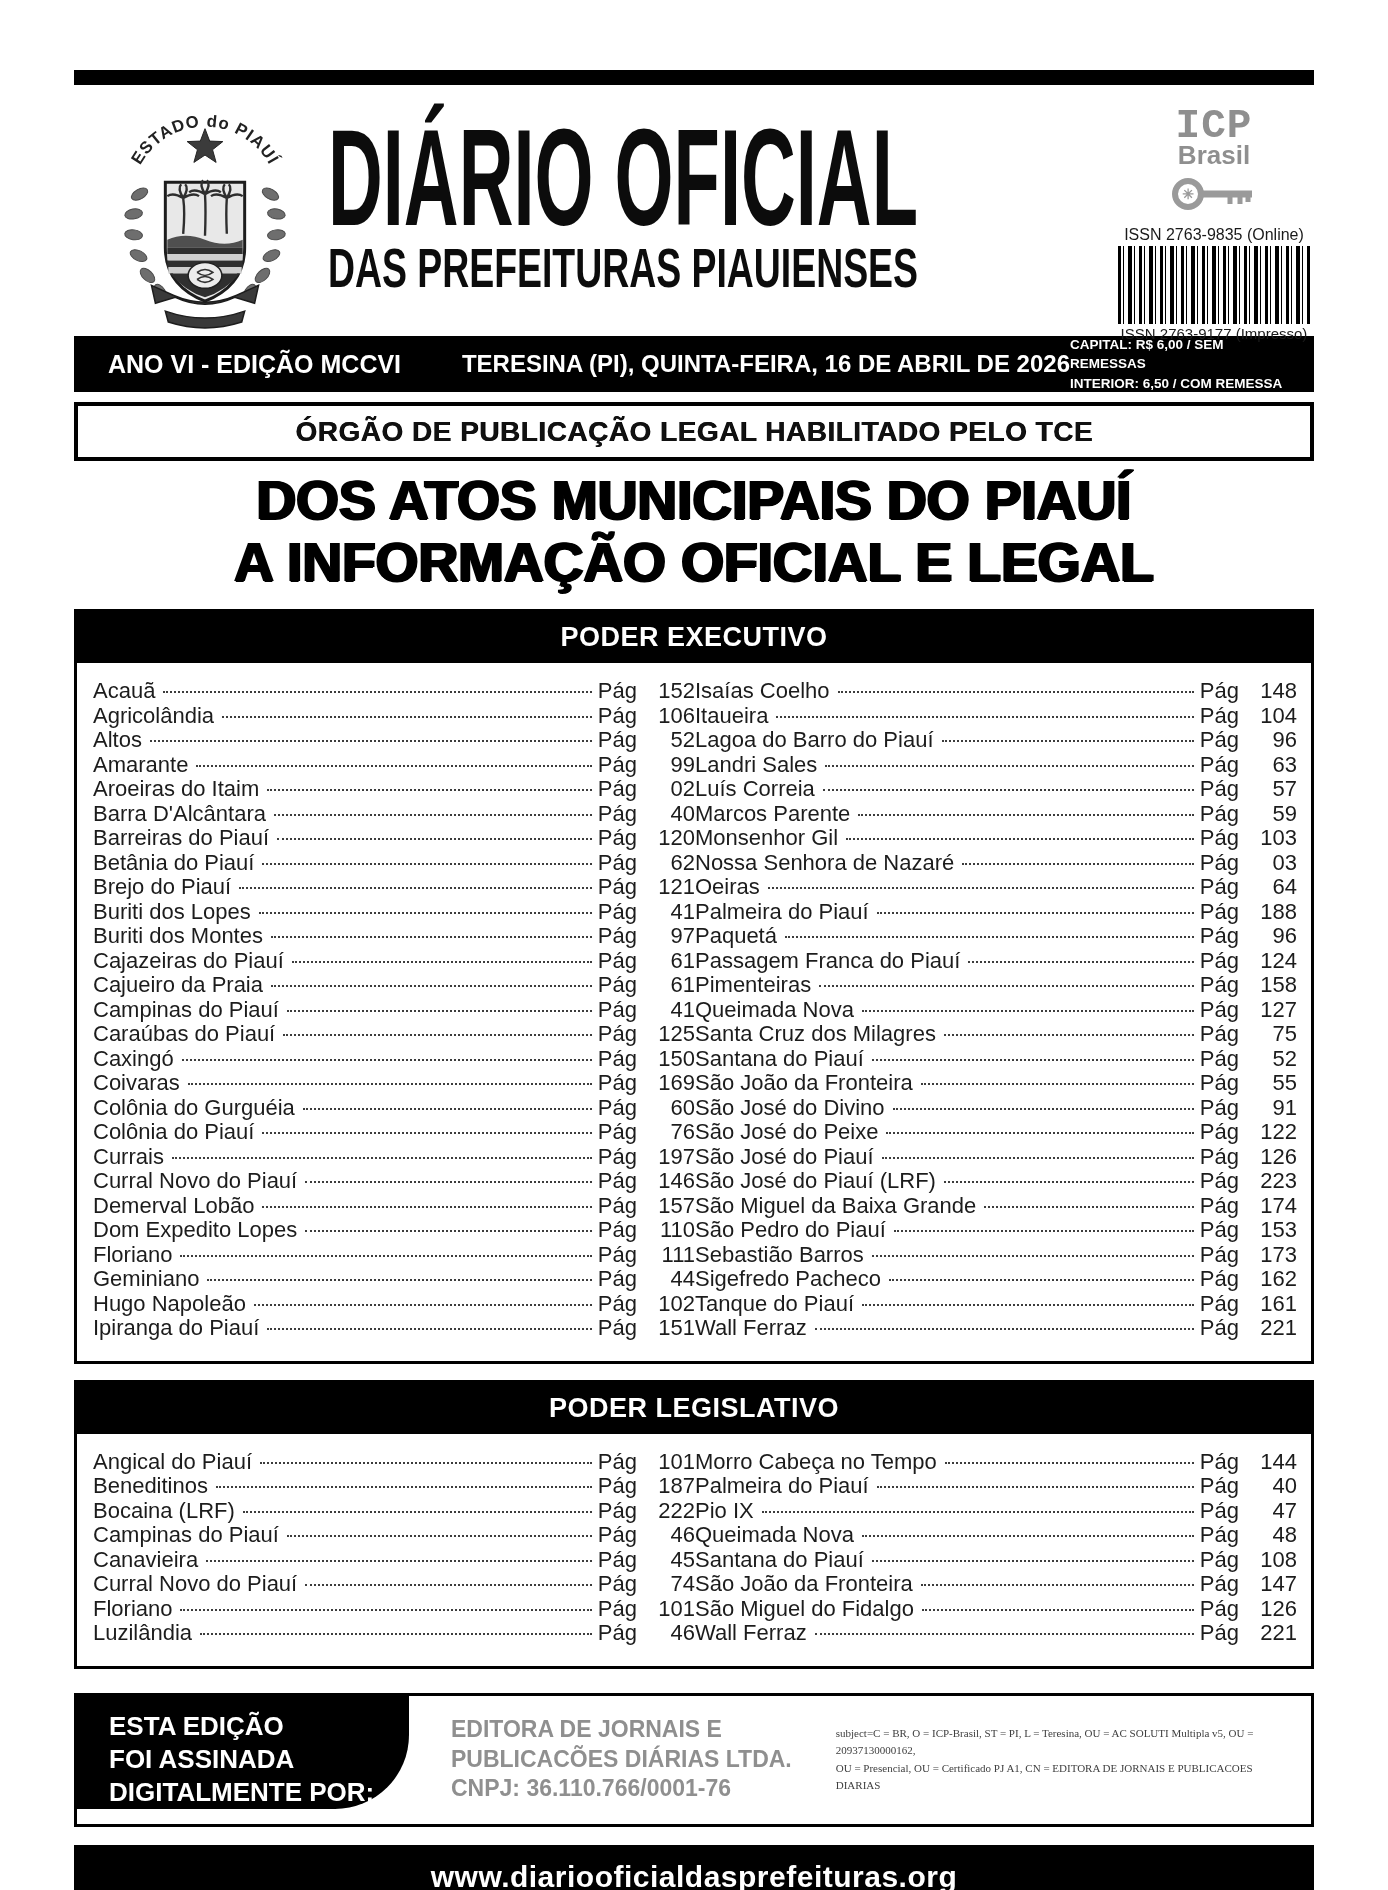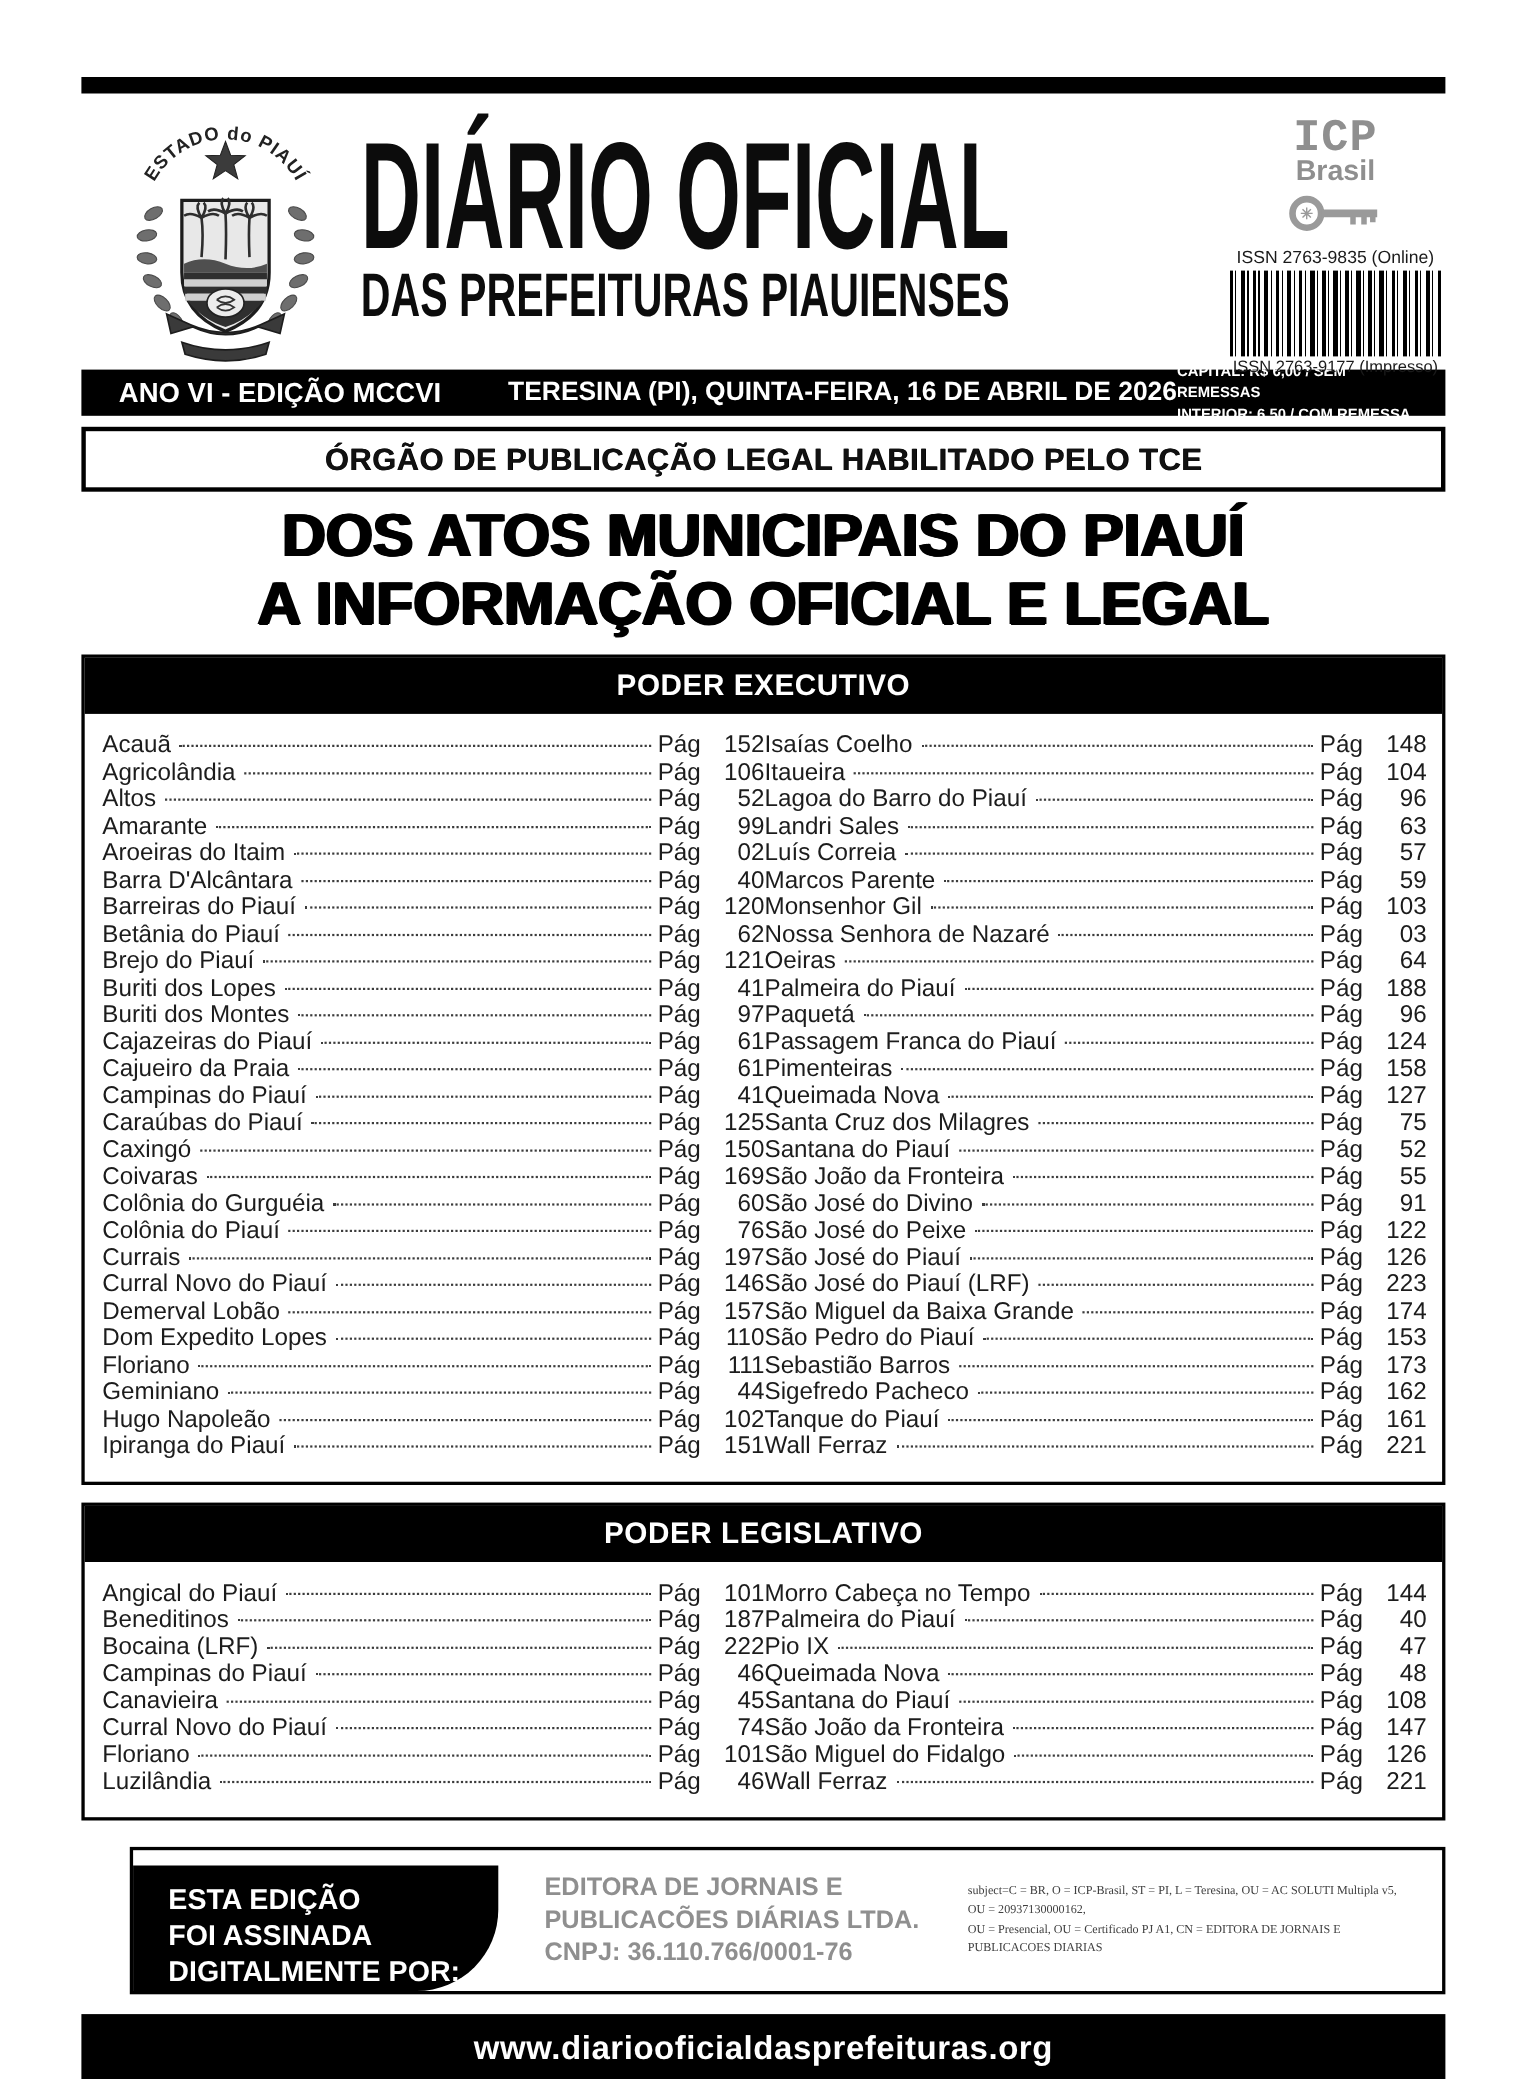--- a/index.html
+++ b/index.html
@@ -14,40 +14,40 @@
   .icp{color:#8f8f8f;font-weight:bold;line-height:.85;margin-top:18px;text-align:center;}
   .icp-l1{font-size:41px;letter-spacing:1px;font-family:Liberation Mono, monospace;}
   .icp-l2{font-size:26px;}
   .icp-key{display:block;margin:4px auto 2px;}
   .issn{font-size:16px;color:#1a1a1a;white-space:nowrap;}
   .issn-online{margin:8px 0 2px;}
   .issn-print{margin-top:1px;font-size:15px;}
   .barcode{height:78px;width:192px;margin:0 auto;background:
     repeating-linear-gradient(90deg,#000 0 3px,#fff 3px 5px,#000 5px 6px,#fff 6px 10px,#000 10px 14px,#fff 14px 16px,#000 16px 17px,#fff 17px 21px);}
   
-  .info-bar{margin-top:4px;background:#000;color:#fff;height:42px;display:flex;align-items:center;}
+  .info-bar{margin-top:4px;background:#000;color:#fff;height:56px;display:flex;align-items:center;}
   .info-edition{font-weight:bold;font-size:25px;padding-left:34px;white-space:nowrap;}
   .info-date{flex:1;text-align:right;font-weight:bold;font-size:24px;white-space:nowrap;}
   .info-price{font-size:13.5px;font-weight:bold;line-height:1.45;padding-right:12px;width:232px;flex:none;}
   
   .accreditation{margin-top:10px;border:4px solid #000;text-align:center;font-weight:bold;font-size:28px;padding:10px 0 9px;letter-spacing:.5px;text-shadow:.6px 0 #000;}
   
   .headline{margin-top:8px;text-align:center;font-weight:bold;font-size:55px;line-height:62px;letter-spacing:0;color:#000;text-shadow:1.4px 0 #000,-1.4px 0 #000,0 .8px #000;}
   
   .toc-section{border:3px solid #000;margin-top:16px;}
   .toc-header{background:#000;color:#fff;text-align:center;font-weight:bold;font-size:27px;padding:10px 0;letter-spacing:.5px;}
   .toc-body{display:flex;padding:16px 14px 20px 16px;}
   .toc-col{flex:1;min-width:0;}
   .toc-row{display:flex;align-items:baseline;font-size:22px;line-height:24.5px;color:#1c1c1c;}
   .toc-name{white-space:nowrap;}
   .toc-dots{flex:1;min-width:18px;border-bottom:2.5px dotted #3c3c3c;margin:0 6px 0 8px;transform:translateY(-5px);}
   .toc-pag{flex:none;}
   .toc-num{flex:none;width:58px;text-align:right;}
   
-  .footer-box{margin-top:24px;border:3px solid #000;display:flex;align-items:flex-end;height:128px;margin-left:44px;}
+  .footer-box{margin-top:24px;border:3px solid #000;display:flex;align-items:flex-start;height:128px;}
   .signed-box{background:#000;color:#fff;width:300px;flex:none;border-radius:0 0 74px 0;padding:14px 0 0 32px;font-weight:bold;font-size:26px;line-height:1.28;}
   .publisher{color:#8f8f8f;font-weight:bold;font-size:23px;line-height:1.3;margin:auto 0 auto 42px;white-space:nowrap;}
   .signature{font-family:"Liberation Serif",serif;font-size:11px;line-height:1.55;margin:auto 24px auto 44px;color:#404040;}
   
   .site-bar{margin-top:18px;background:#000;color:#fff;height:64px;display:flex;align-items:center;justify-content:center;font-weight:bold;font-size:30px;letter-spacing:.5px;}
 </style>
 </head>
 <body>
 
 <div class="page">

